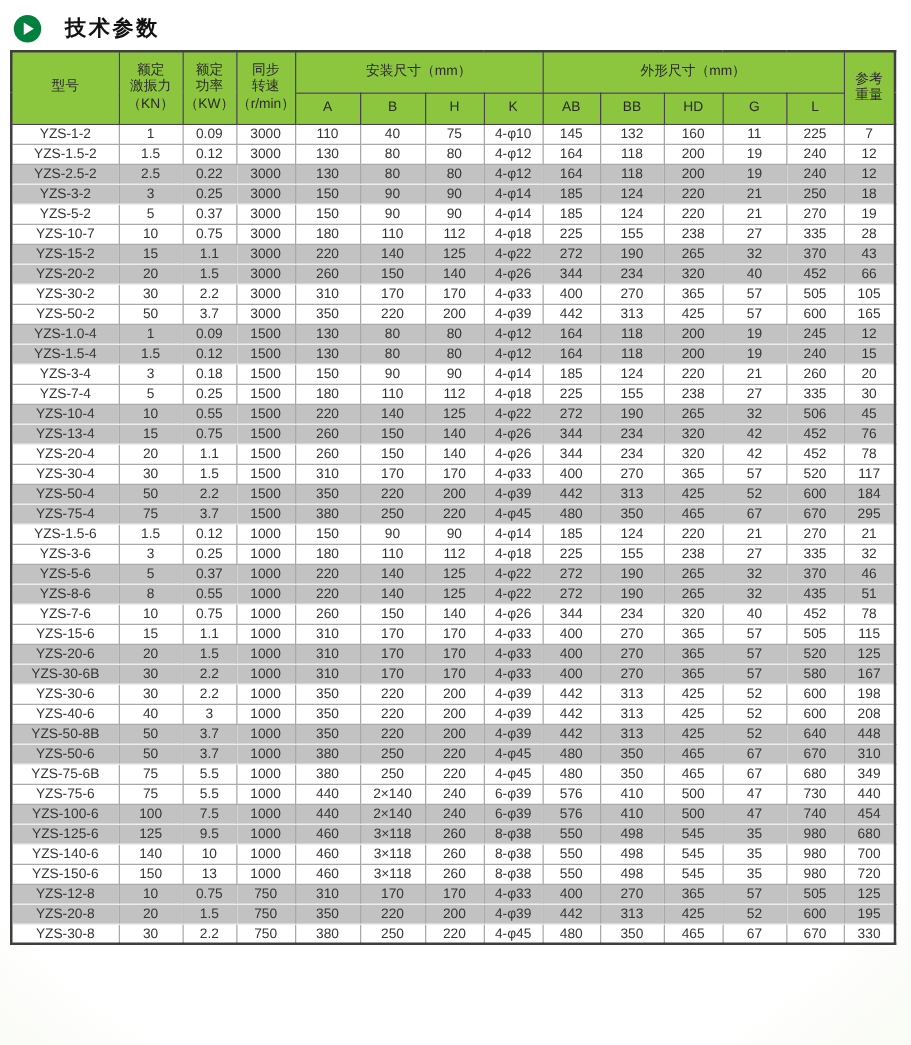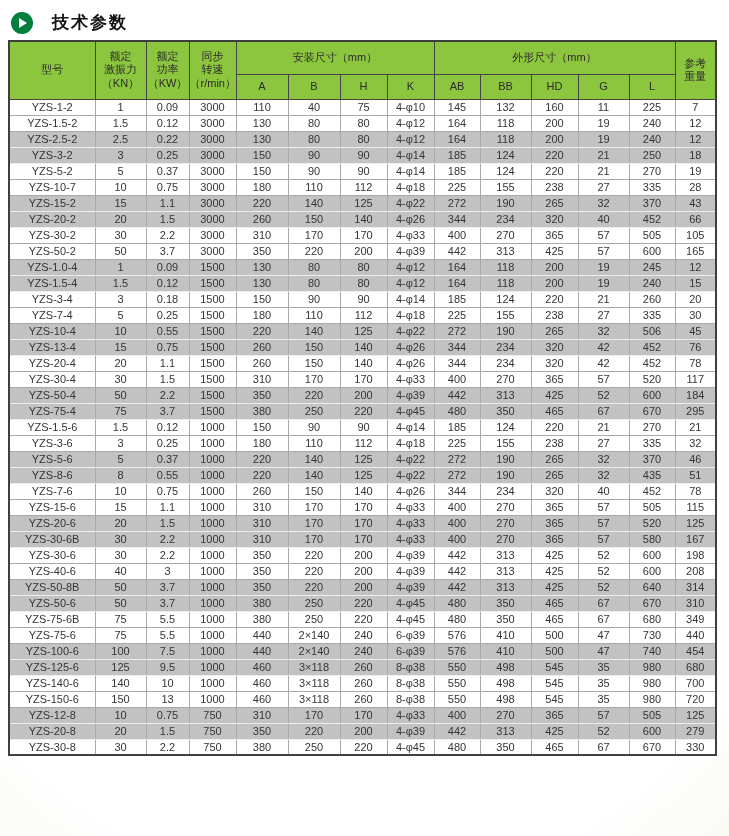--- a/index.html
+++ b/index.html
@@ -609,21 +609,21 @@
         <td>1000</td>
         <td>350</td>
         <td>220</td>
         <td>200</td>
         <td>4-φ39</td>
         <td>442</td>
         <td>313</td>
         <td>425</td>
         <td>52</td>
         <td>640</td>
-        <td>314</td>
+        <td>448</td>
       </tr>
       <tr class="alt">
         <td>YZS-50-6</td>
         <td>50</td>
         <td>3.7</td>
         <td>1000</td>
         <td>380</td>
         <td>250</td>
         <td>220</td>
         <td>4-φ45</td>
@@ -753,21 +753,21 @@
         <td>750</td>
         <td>350</td>
         <td>220</td>
         <td>200</td>
         <td>4-φ39</td>
         <td>442</td>
         <td>313</td>
         <td>425</td>
         <td>52</td>
         <td>600</td>
-        <td>279</td>
+        <td>195</td>
       </tr>
       <tr>
         <td>YZS-30-8</td>
         <td>30</td>
         <td>2.2</td>
         <td>750</td>
         <td>380</td>
         <td>250</td>
         <td>220</td>
         <td>4-φ45</td>

